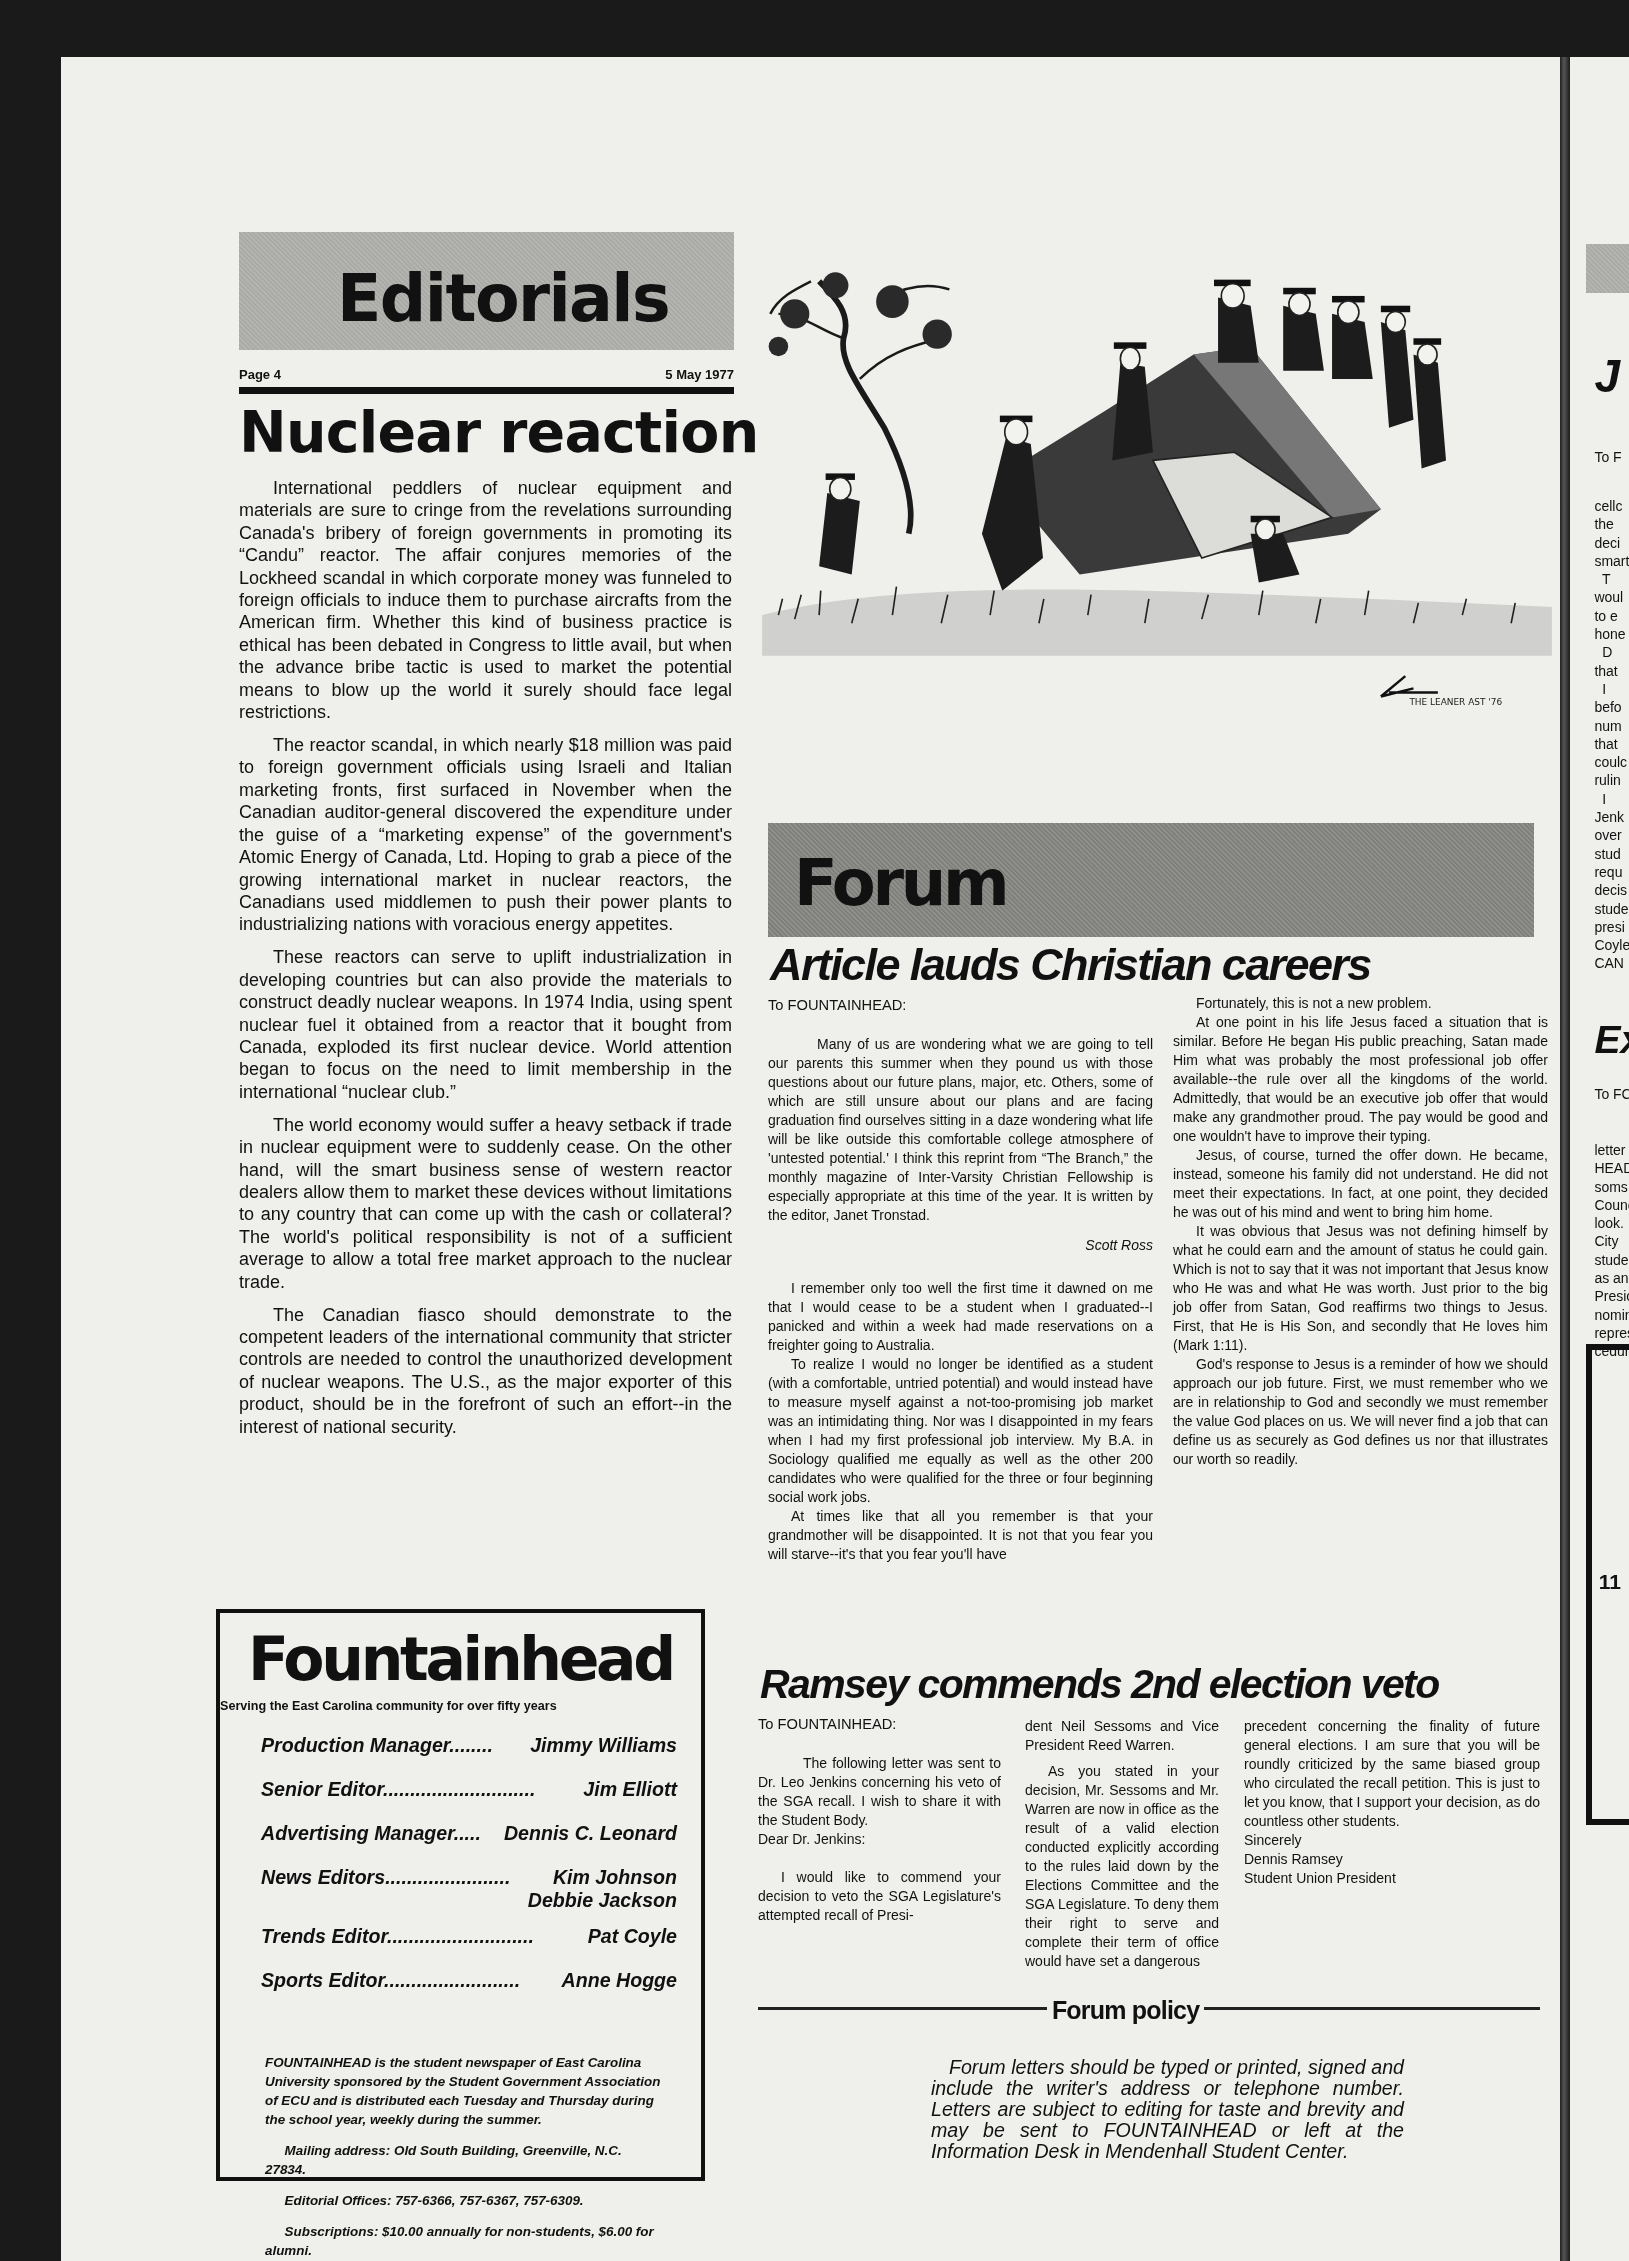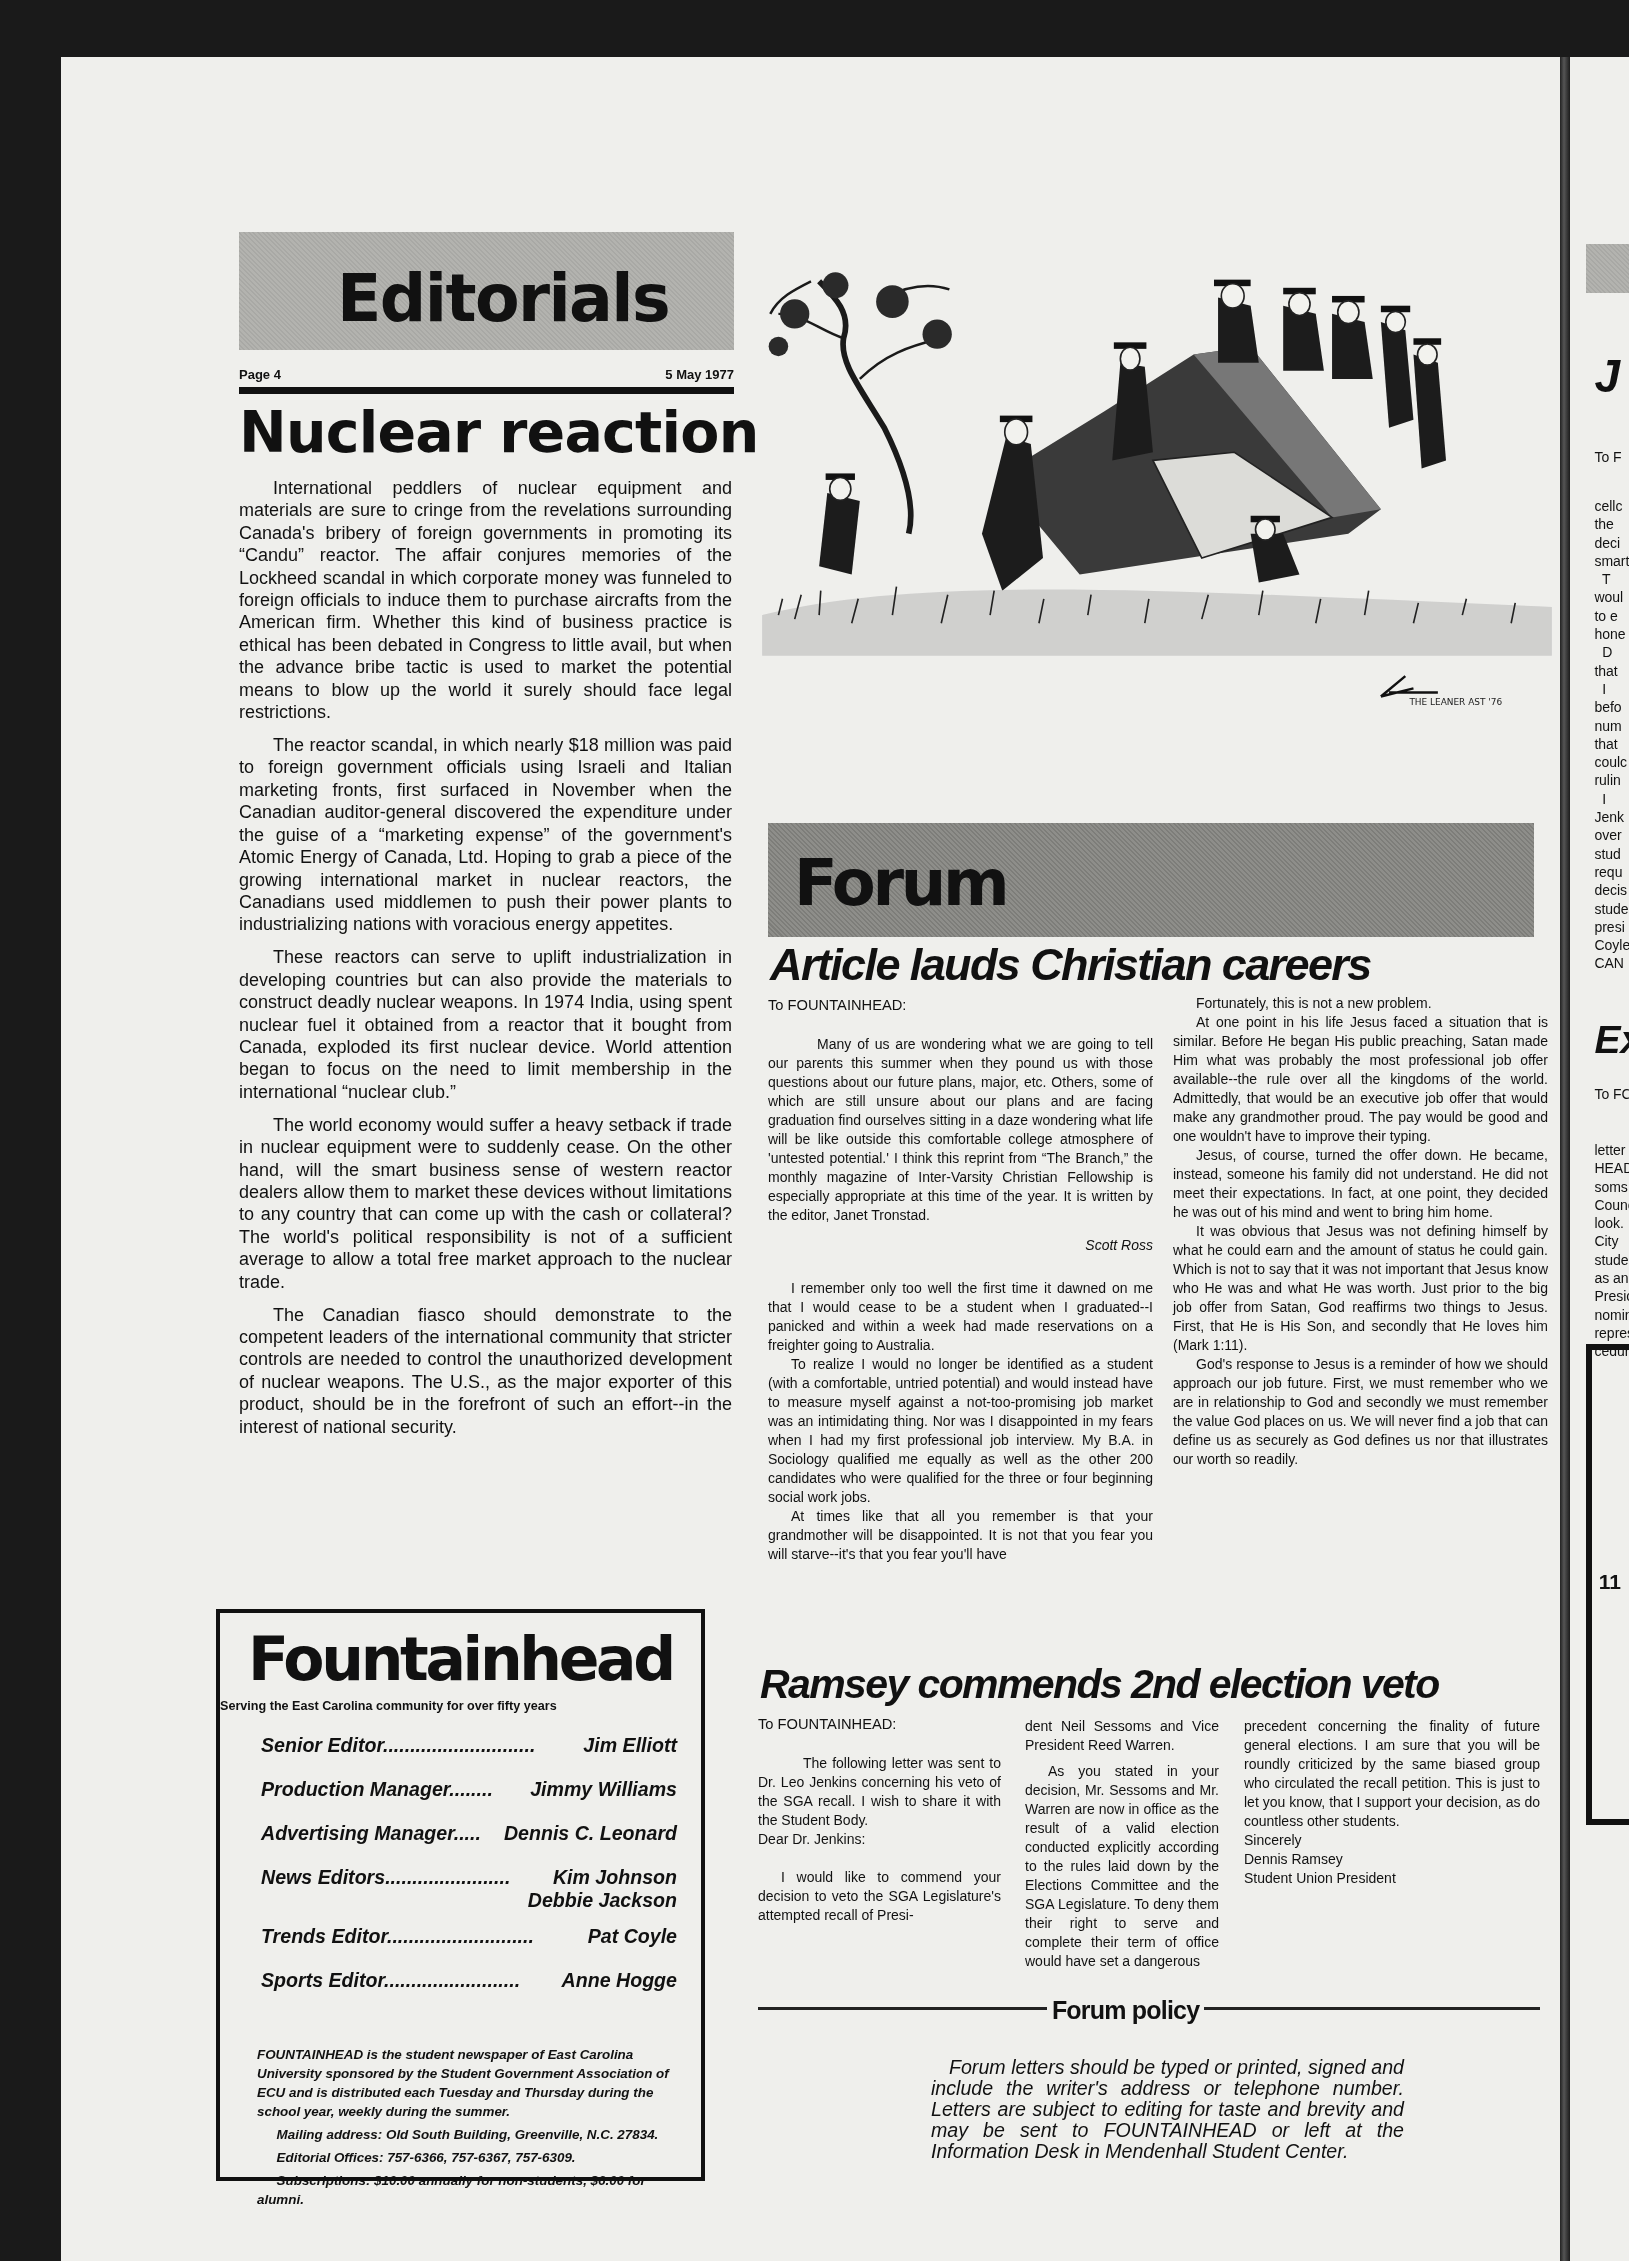--- a/index.html
+++ b/index.html
@@ -38,21 +38,21 @@
   .masthead {
     left: 155px; top: 1552px; width: 489px; height: 572px; border: 4.9px solid #111; box-sizing: border-box;
   }
   .mh-title { position:absolute; left:0; right:0; top:11.4px; text-align:center; font-size: 60px; font-weight: bold; letter-spacing: -3.3px; font-family: "DejaVu Sans", sans-serif; }
   .mh-sub { position:absolute; left:0; right:0; top:86px; font-size: 12.6px; font-weight: bold; }
   .staff { position:absolute; left: 41px; width: 416px; font-size: 19.6px; font-style: italic; font-weight: bold; }
   .staff .row { display:flex; justify-content:space-between; height: 44px; }
   .staff .row.tall { height: 59px; }
   .staff .name { text-align:right; }
   .mh-info { position:absolute; left: 33px; top: 428px; width: 424px; font-size: 13.4px; line-height: 19px; font-style: italic; font-weight: bold; }
-  .mh-info p { margin: 4px; }
+  .mh-info p { margin: 12px; }
   .mh-info p.ind { text-indent: 19.6px; }
   .cartoon { left: 701px; top: 208px; width: 790px; height: 460px; }
   .forum-banner { left: 707px; top: 766px; width: 766px; height: 114px; background:#8e8e8a;
     background-image: repeating-linear-gradient(45deg, rgba(0,0,0,.12) 0 1.6px, transparent 1.6px 3.3px); }
   .forum-banner span { position:absolute; left: 26px; top: 23px; font-size: 64px; font-weight:bold; letter-spacing:-3.3px; font-family:"DejaVu Sans",sans-serif; }
   .headline-forum { left: 709px; top: 882px; width: 782px; font-size: 45px; font-weight: bold; font-style: italic; letter-spacing: -1.6px; white-space: nowrap; }
   .col { font-size: 14px; line-height: 19px; text-align: justify; }
   .col p { margin: 0; text-indent: 23px; }
   .col .noind { text-indent: 0; }
   .intro { }
@@ -89,26 +89,26 @@
     <p>These reactors can serve to uplift industrialization in developing countries but can also provide the materials to construct deadly nuclear weapons. In 1974 India, using spent nuclear fuel it obtained from a reactor that it bought from Canada, exploded its first nuclear device. World attention began to focus on the need to limit membership in the international “nuclear club.”</p>
     <p>The world economy would suffer a heavy setback if trade in nuclear equipment were to suddenly cease. On the other hand, will the smart business sense of western reactor dealers allow them to market these devices without limitations to any country that can come up with the cash or collateral? The world's political responsibility is not of a sufficient average to allow a total free market approach to the nuclear trade.</p>
     <p>The Canadian fiasco should demonstrate to the competent leaders of the international community that stricter controls are needed to control the unauthorized development of nuclear weapons. The U.S., as the major exporter of this product, should be in the forefront of such an effort--in the interest of national security.</p>
   </div>
 
   <div class="abs masthead">
     <div class="mh-title">Fountainhead</div>
     <div class="mh-sub">Serving the East Carolina community for over fifty years</div>
     <div class="staff" style="top:121px;">
       <div class="row">
+        <span><span>Production Manager</span><span>........</span></span>
+        <span class="name">Jimmy Williams</span>
+      </div>
+      <div class="row">
         <span><span>Senior Editor</span><span>............................</span></span>
         <span class="name">Jim Elliott</span>
-      </div>
-      <div class="row">
-        <span><span>Production Manager</span><span>........</span></span>
-        <span class="name">Jimmy Williams</span>
       </div>
       <div class="row">
         <span><span>Advertising Manager</span><span>.....</span></span>
         <span class="name">Dennis C. Leonard</span>
       </div>
       <div class="row tall">
         <span><span>News Editors</span><span>.......................</span></span>
         <span class="name"><span>Kim Johnson</span><br><span>Debbie Jackson</span></span>
       </div>
       <div class="row">

